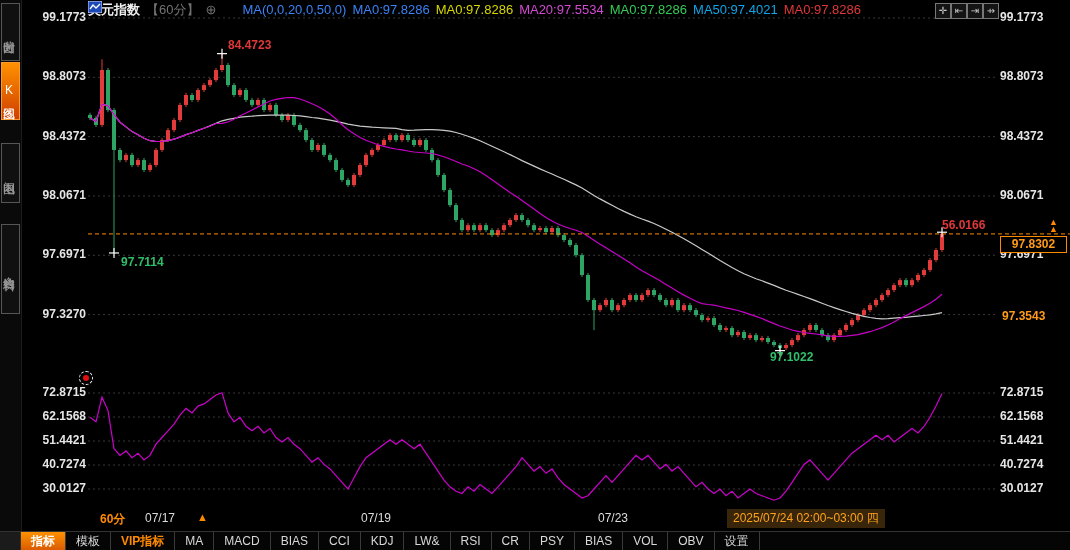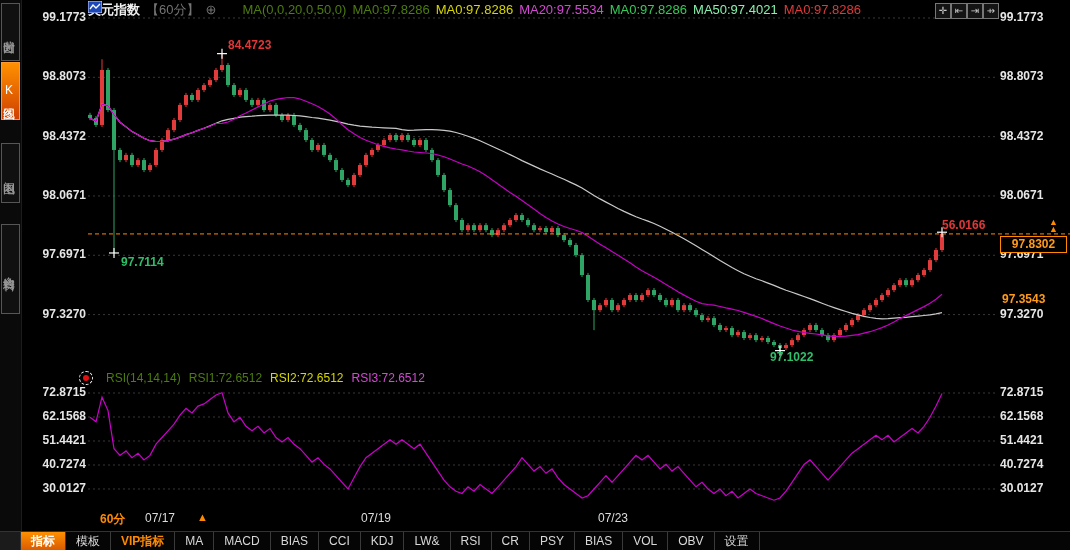--- a/index.html
+++ b/index.html
@@ -15,37 +15,37 @@
   .ov{position:absolute;z-index:2;}
   
   #sidebar{left:0;top:0;width:21px;height:550px;background:#0a0a0a;border-right:1px solid #1c1c1c;}
   .vtab{position:absolute;left:1px;width:17px;border:1px solid #565656;background:#101010;color:#9a9a9a;
         font-size:12px;line-height:14px;writing-mode:vertical-lr;text-orientation:upright;
         text-align:center;letter-spacing:1px;padding:2px 0;}
   .vtab.active{background:linear-gradient(#ff9100,#cf3f00);color:#fff;border-color:#ff9a2a;}
   
   #header{left:88px;top:1px;height:20px;font-size:13px;white-space:nowrap;}
   #header span{margin-right:6px;}
-  .c-white{color:#4d7c0f;} .c-yellow{color:#d6d600;} .c-magenta{color:#d24ad2;}
-  .c-green{color:#33cc55;} .c-gray{color:#86efac;margin-top:43px;} .c-red{color:#e03838;}
+  .c-white{color:#3b82f6;} .c-yellow{color:#d6d600;} .c-magenta{color:#d24ad2;}
+  .c-green{color:#33cc55;} .c-gray{color:#0ea5e9;margin-top:43px;} .c-red{color:#e03838;}
   .c-orange{color:#737373;}
   .title{color:#f0f0f0;font-weight:bold;}
   .chart-ico{display:inline-block;width:14px;height:12px;vertical-align:-1px;margin-right:4px;}
   
   .tbtn{position:absolute;top:3px;width:14px;height:14px;border:1px solid #777;background:#141414;
         color:#c8c8c8;font-size:10px;line-height:13px;text-align:center;}
   
   .ylab{position:absolute;font-size:12px;font-weight:bold;color:#e6e6e6;z-index:2;}
   .ylab.l{left:28px;width:58px;text-align:right;}
   .ylab.r{left:1000px;width:66px;text-align:left;}
   .ann{position:absolute;font-size:12px;font-weight:bold;z-index:3;}
   .ann.red{color:#e03838;} .ann.green{color:#2fbf6b;}
   #pricebox{position:absolute;left:1000px;top:236px;width:65px;height:15px;border:1px solid #ff8a00;
             background:#000;color:#ff9a1a;font-size:12px;font-weight:bold;text-align:center;line-height:15px;z-index:4;}
-  #altprice{position:absolute;left:1000px;top:292px;width:62px;height:15px;background:#000;color:#ff9a1a;
+  #altprice{position:absolute;left:1000px;top:309px;width:62px;height:15px;background:#000;color:#ff9a1a;
             font-size:12px;font-weight:bold;z-index:4;padding-left:2px;}
   #dblarrow{position:absolute;left:1049px;top:219px;color:#ff8a00;font-size:9px;line-height:7px;text-align:center;z-index:4;}
   
   #rsihead{left:106px;top:371px;font-size:12px;white-space:nowrap;}
   #rsihead span{margin-right:8px;}
   #panedot{position:absolute;left:79px;top:371px;width:12px;height:12px;border:1px dashed #f0f0f0;
            border-radius:50%;z-index:2;}
   #panedot i{position:absolute;left:3px;top:3px;width:6px;height:6px;border-radius:50%;background:#e01010;}
   
   .tlab{position:absolute;top:511px;font-size:12px;font-weight:normal;color:#dcdcdc;transform:translateX(-50%);z-index:2;}
@@ -419,40 +419,38 @@
   <div class="ann red" style="left:942px;top:218px;">56.0166</div>
   <div id="pricebox">97.8302</div>
   <div id="altprice">97.3543</div>
   <div id="dblarrow">
     <span>▲</span><br><span>▲</span>
   </div>
 
   <div id="panedot" class="ov">
       <i></i>
     </div>
-  <div id="rsihead" class="ov">
-    <span class="c-white">RSI(14,14,14)</span><span class="c-white">RSI1:72.6512</span><span class="c-yellow">RSI2:72.6512</span><span class="c-magenta">RSI3:72.6512</span>
-  </div>
 
   <div class="ylab l" style="top:385px;">72.8715</div>
   <div class="ylab l" style="top:409px;">62.1568</div>
   <div class="ylab l" style="top:433px;">51.4421</div>
   <div class="ylab l" style="top:457px;">40.7274</div>
   <div class="ylab l" style="top:481px;">30.0127</div>
   <div class="ylab r" style="top:385px;">72.8715</div>
   <div class="ylab r" style="top:409px;">62.1568</div>
   <div class="ylab r" style="top:433px;">51.4421</div>
   <div class="ylab r" style="top:457px;">40.7274</div>
   <div class="ylab r" style="top:481px;">30.0127</div>
 
   <div id="period">60分</div>
   <div id="period-tri">▲</div>
   <div class="tlab" style="left:160px;">07/17</div>
   <div class="tlab" style="left:376px;">07/19</div>
   <div class="tlab" style="left:613px;">07/23</div>
+  <div id="datebox">2025/07/24 02:00~03:00 四</div>
 
   <div id="toolbar">
     <div id="corner"></div>
     <div class="tb sel">指标</div>
     <div class="tb">模板</div>
     <div class="tb vip">VIP指标</div>
     <div class="tb">MA</div>
     <div class="tb">MACD</div>
     <div class="tb">BIAS</div>
     <div class="tb">CCI</div>

